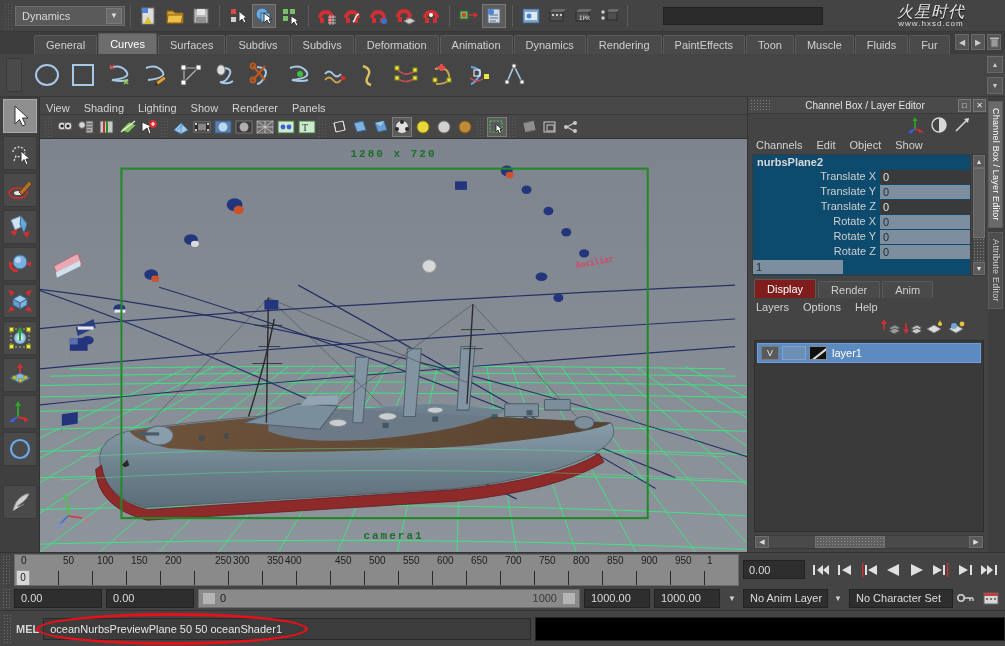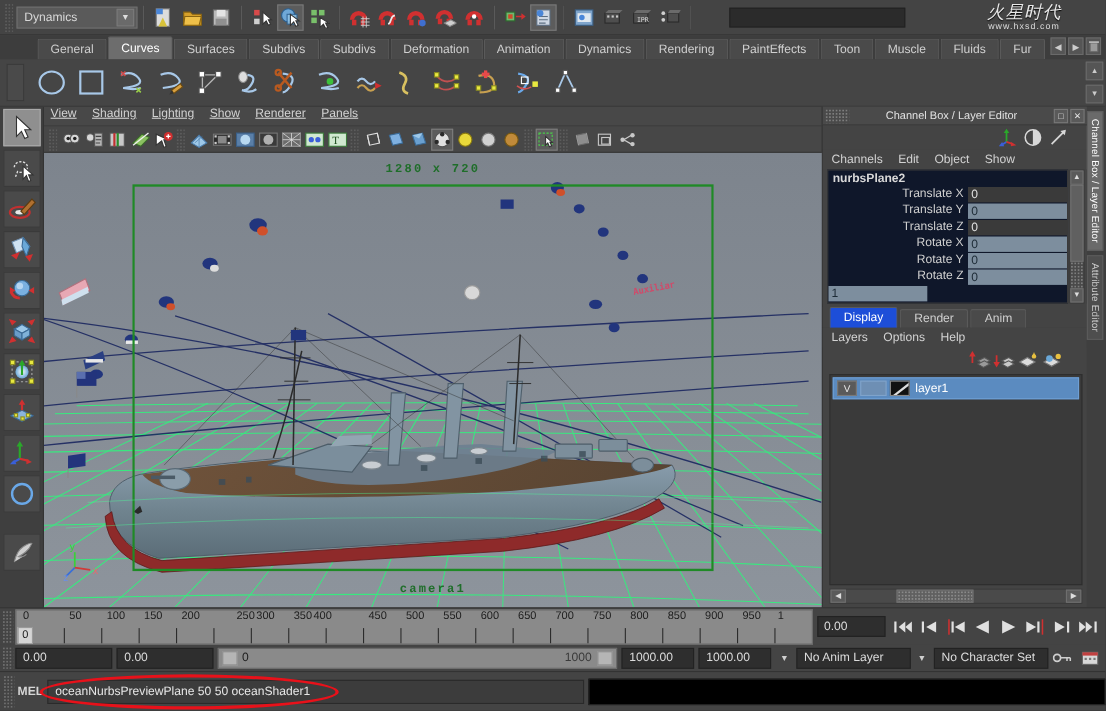--- a/index.html
+++ b/index.html
@@ -74,22 +74,22 @@
   .body{ flex:1; display:flex; min-height:0; }
   .toolbox{ width:40px; background:#3f3f3f; display:flex; flex-direction:column; align-items:center;
     padding-top:2px; border-right:1px solid #333; }
   .tool{ width:34px; height:34px; margin-bottom:3px; background:#4a4a4a; border:1px solid #3a3a3a;
     display:flex; align-items:center; justify-content:center; }
   .tool.sel{ background:#8f8f8f; border:1px solid #aaa; }
   .toolgap{ height:16px; }
 
   
   .vpcol{ flex:1; display:flex; flex-direction:column; min-width:0; background:#444; }
-  .vpmenu{ height:18px; display:flex; align-items:flex-start; padding-left:6px; background:#484848;
-     border-bottom:1px solid #3a3a3a;text-decoration:underline;}
+  .vpmenu{ height:18px; display:flex; align-items:flex-end; padding-left:6px; background:#484848;
+     border-bottom:1px solid #3a3a3a;}
   .vpmenu span{ margin-right:14px; color:#d2d2d2; font-size:11px; }
   .vpicons{ height:24px; display:flex; align-items:center; background:#474747; padding-left:4px;
      border-bottom:1px solid #333;}
   .vic{ width:20px;height:20px;margin-right:1px;display:flex;align-items:center;justify-content:center;
      border:1px solid transparent;}
   .vic.on{ background:#5c5c5c;border:1px solid #7d7d7d;}
   .viewport{ flex:1; position:relative; overflow:hidden; background:#6d737a; }
 
   
   .rightdock{ width:258px; display:flex; background:#444; border-left:1px solid #333; }
@@ -106,38 +106,38 @@
      background-image:radial-gradient(#7d7d7d 1px, transparent 1px); background-size:3px 3px;}
   .cbtitle .txt{ flex:1; text-align:center; font-size:10px; color:#e2e2e2; }
   .wbtn{ width:13px;height:13px;background:#5a5a5a;border:1px solid #767676;margin-right:2px;
      display:flex;align-items:center;justify-content:center;font-size:8px;color:#e8e8e8;}
   .cbicons{ height:22px; display:flex; align-items:center; justify-content:flex-end; background:#444;
      padding-right:16px; }
   .cbicons .ci{ width:20px;height:20px;margin-left:3px;display:flex;align-items:center;justify-content:center;}
   .cbmenu{ height:18px; display:flex; align-items:center; background:#444; padding-left:8px; }
   .cbmenu span{ margin-right:14px; font-size:11px; color:#d2d2d2;text-align:center; }
   .cbbody{ flex:0 0 auto; height:122px; background:#444; display:flex; position:relative; padding:0 2px 0 4px;}
-  .cblist{ flex:1; background:#0f172a; border:1px solid #3a3a3a; overflow:hidden; }
+  .cblist{ flex:1; background:#0c4a6e; border:1px solid #3a3a3a; overflow:hidden; }
   .cbnode{ font-weight:bold; color:#d8d8d8; font-size:11px; padding:1px 0 2px 4px; }
   .cbrow{ display:flex; height:15px; align-items:flex-start; }
   .cbrow .lab{ flex:1; text-align:right; padding-right:4px; color:#cfcfcf; font-size:11px; }
   .cbrow .val{ width:90px; height:14px; background:#7d8e9e; color:#1d2b36; font-size:11px; padding-left:3px;
      display:flex; align-items:center; }
   .cbrow .val.dark{ background:#3a3a3a; color:#e0e0e0; }
   .cbscroll{ width:14px; background:#4a4a4a; border:1px solid #3a3a3a; margin-left:1px;
      display:flex; flex-direction:column; }
   .sbtn{ height:13px;background:#5a5a5a;border:1px solid #6e6e6e;display:flex;align-items:center;
      justify-content:center;font-size:7px;color:#ddd;}
   .sthumb{ flex:1; background:#606060; border:1px solid #717171;}
   .sdots{ height:24px; background-image:radial-gradient(#7d7d7d 1px,transparent 1px);background-size:3px 3px;}
 
   .layertabs{ height:19px; display:flex; align-items:flex-end; padding-left:6px; background:#444; margin-top:3px;}
   .ltab{ height:17px; padding:0 12px; background:#4a4a4a; border:1px solid #5a5a5a; border-bottom:none;
      display:flex; align-items:center; font-size:11px; color:#cfcfcf; margin-right:2px; border-radius:2px 2px 0 0;}
-  .ltab.active{ background:#1d4ed8; color:#fff; height:19px; }
+  .ltab.active{ background:#7f1d1d; color:#fff; height:19px; }
   .lmenu{ height:18px; display:flex; align-items:center; padding-left:8px; background:#444;}
   .lmenu span{ margin-right:14px; font-size:11px; color:#d2d2d2;}
   .licons{ height:22px; display:flex; align-items:center; justify-content:flex-end; padding-right:20px;}
   .licons .li{ width:22px;height:20px;display:flex;align-items:center;justify-content:center;}
   .layerbox{ flex:1; margin:2px 4px 0 6px; background:#3a3a3a; border:1px solid #2e2e2e; position:relative;}
   .layerrow{ height:20px; margin:2px; background:#5b8bc0; border:1px solid #6f9fd4; display:flex;
      align-items:center; padding-left:3px; }
   .lchk{ width:18px;height:14px;background:#5a5a5a;border:1px solid #7a7a7a;color:#e8e8e8;font-size:9px;
      display:flex;align-items:center;justify-content:center;margin-right:3px;}
   .lblank{ width:24px;height:14px;background:#6e8fb4;border:1px solid #7fa3cb;margin-right:3px;}
@@ -1313,21 +1313,21 @@
     <div class="rfield" style="width:88px">0.00</div>
     <div class="rangetrack">
       <div class="rthumbL"></div>
       <div class="r0">0</div>
       <div class="r1">1000</div>
       <div class="rthumbR"></div>
     </div>
     <div class="rfield" style="width:66px">1000.00</div>
     <div class="rfield" style="width:66px">1000.00</div>
     <div class="ddarrow">▼</div>
-    <div class="combo" style="width:104px">No Anim Layer</div>
+    <div class="combo" style="width:85px">No Anim Layer</div>
     <div class="ddarrow">▼</div>
     <div class="combo" style="width:104px">No Character Set</div>
     <div class="ddarrow" style="width:22px">
       <svg width="18" height="14" viewBox="0 0 18 14">
           <circle cx="4" cy="7" r="3.2" fill="none" stroke="#cfcfcf" stroke-width="1.6"></circle>
           <path d="M7 7h9M13 7v3M16 7v3" stroke="#cfcfcf" stroke-width="1.4"></path>
         </svg>
     </div>
     <div class="ddarrow" style="width:22px">
       <svg width="16" height="14" viewBox="0 0 16 14">

